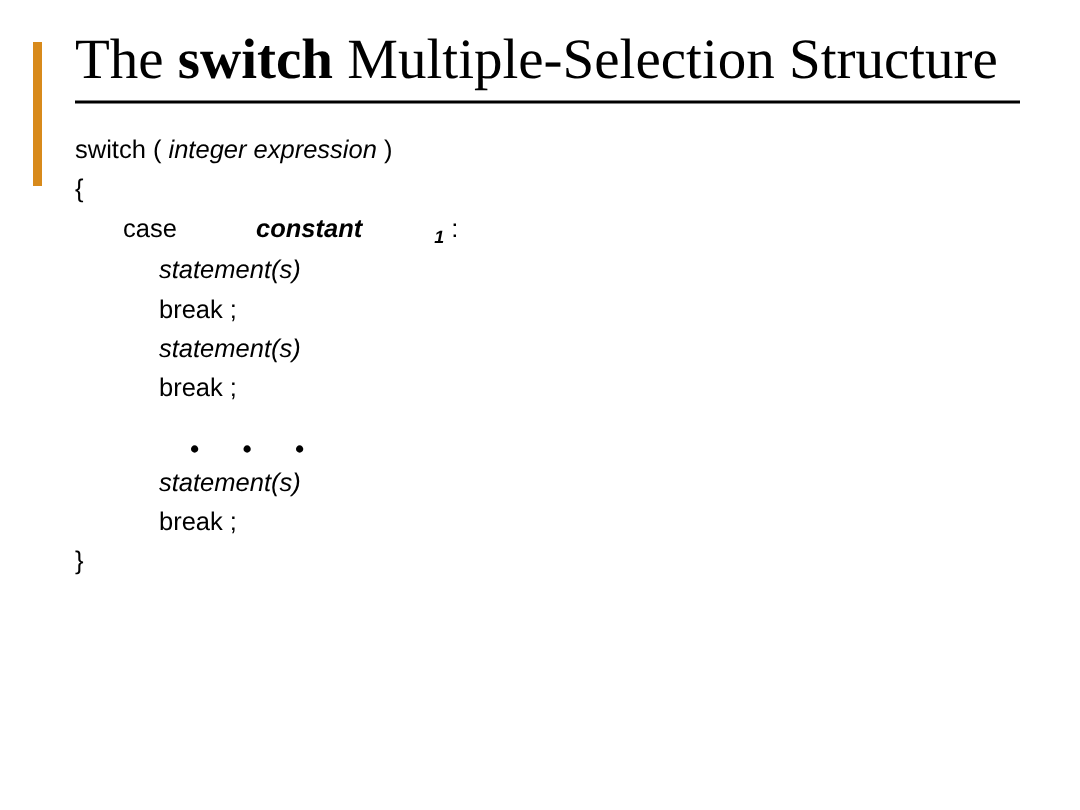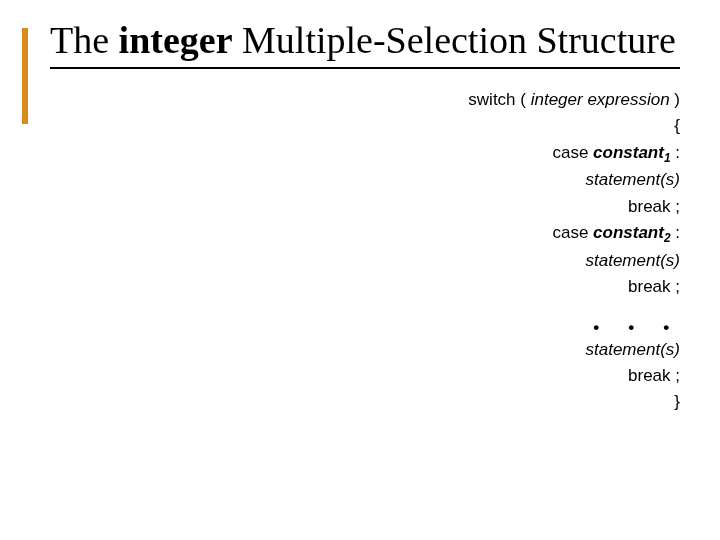--- a/index.html
+++ b/index.html
@@ -36,61 +36,57 @@
   .title-rule {
     border: none;
     border-top: 2px solid #000;
     margin: 4px 0 18px 0;
     width: 100%;
   }
   .code {
     font-family: Arial, Helvetica, sans-serif;
     font-size: 17px;
     line-height: 1.55;
-    text-align: right;
   }
   .i0 { margin-left: 0; }
   .i1 { margin-left: 32px; }
   .i2 { margin-left: 56px; }
   .italic { font-style: italic; }
-  .bolditalic { font-style: italic; font-weight: bold; }
+  .bolditalic { font-style: italic; font-weight: bold; margin-left: 48px; }
   sub { font-size: 0.7em; }
   .ellipsis {
     font-family: "Times New Roman", Times, serif;
     font-size: 30px;
     font-weight: bold;
     letter-spacing: 10px;
     margin: 4px 0 2px 76px;
     line-height: 1.0;
   }
 </style>
 </head>
 <body>
 
 <div class="slide">
   <div class="accent-bar"></div>
 
   <h1 class="title">
-    <span>The </span><span class="bold">integer</span><span> Multiple-Selection Structure</span>
+    <span>The </span><span class="bold">switch</span><span> Multiple-Selection Structure</span>
   </h1>
   <hr class="title-rule">
 
   <div class="code">
     <div class="i0">
       <span>switch ( </span><span class="italic">integer expression</span><span> )</span>
     </div>
     <div class="i0">{</div>
     <div class="i1">
       <span>case </span><span class="bolditalic">constant</span><sub class="bolditalic">1</sub><span> :</span>
     </div>
     <div class="i2 italic">statement(s)</div>
     <div class="i2">break ;</div>
-    <div class="i1">
-      <span>case </span><span class="bolditalic">constant</span><sub class="bolditalic">2</sub><span> :</span>
-    </div>
     <div class="i2 italic">statement(s)</div>
     <div class="i2">break ;</div>
     <div class="ellipsis">. . .</div>
     <div class="i2 italic">statement(s)</div>
     <div class="i2">break ;</div>
     <div class="i0">}</div>
   </div>
 </div>
 
 </body></html>

